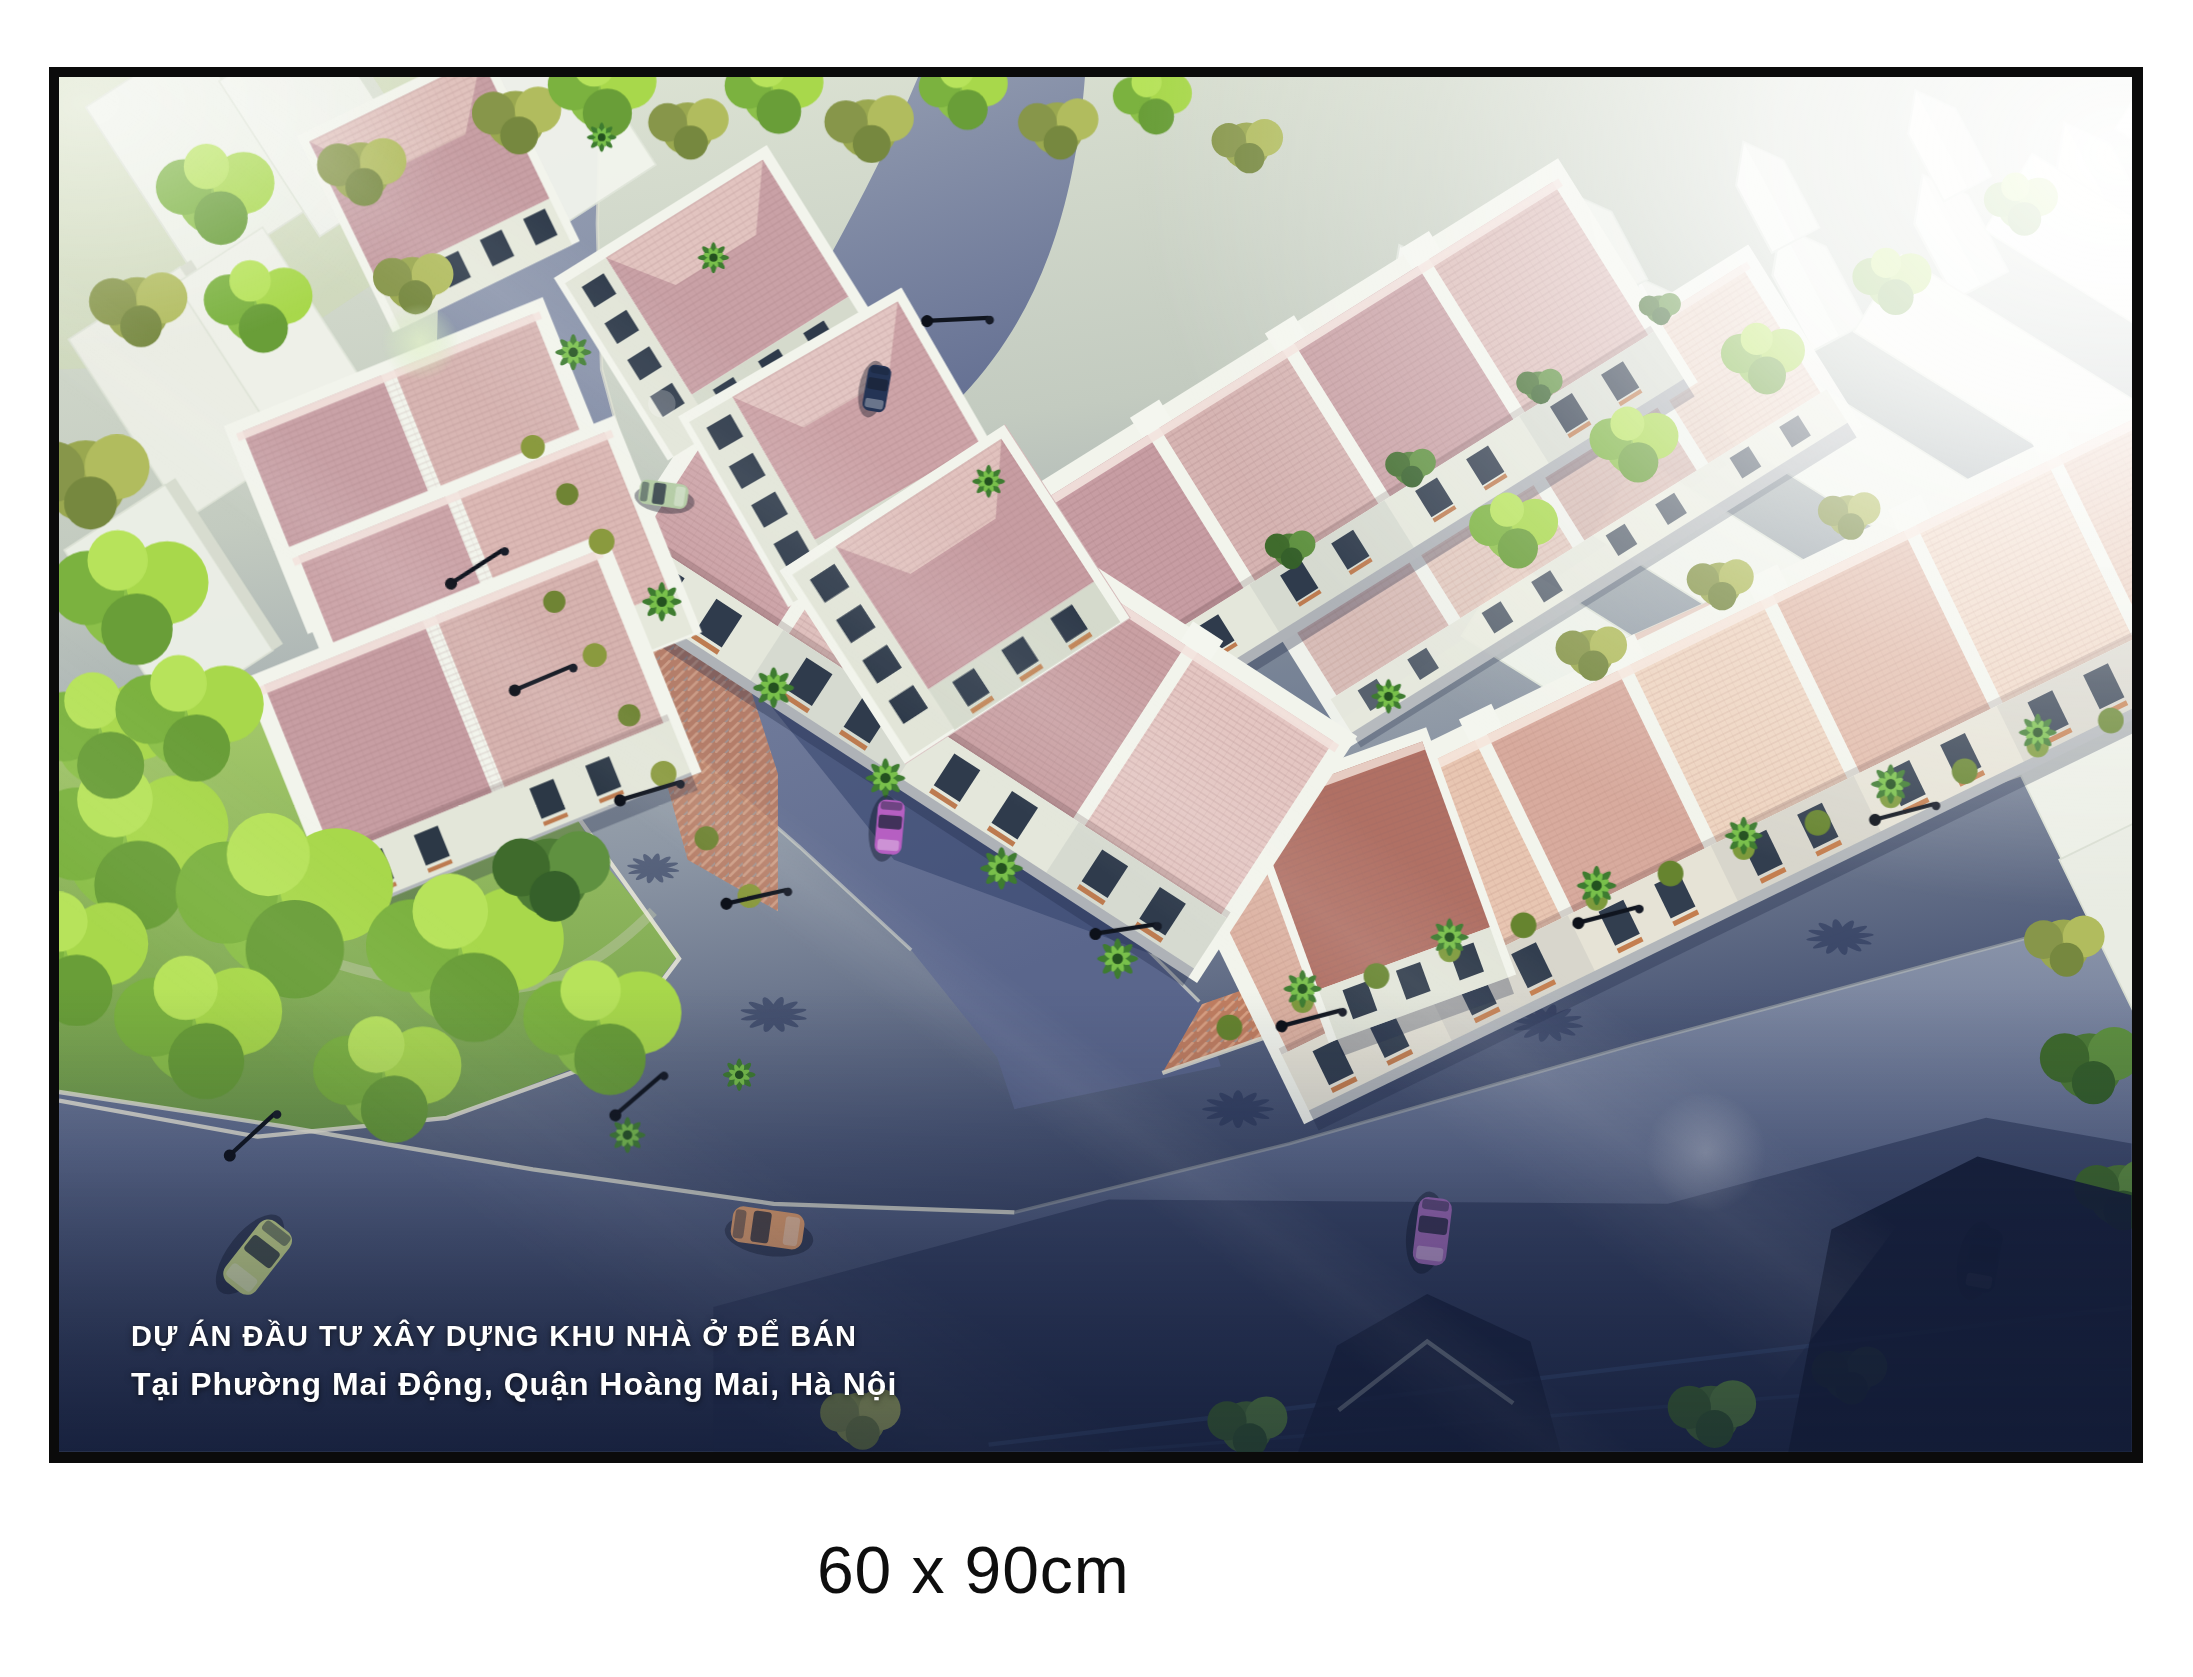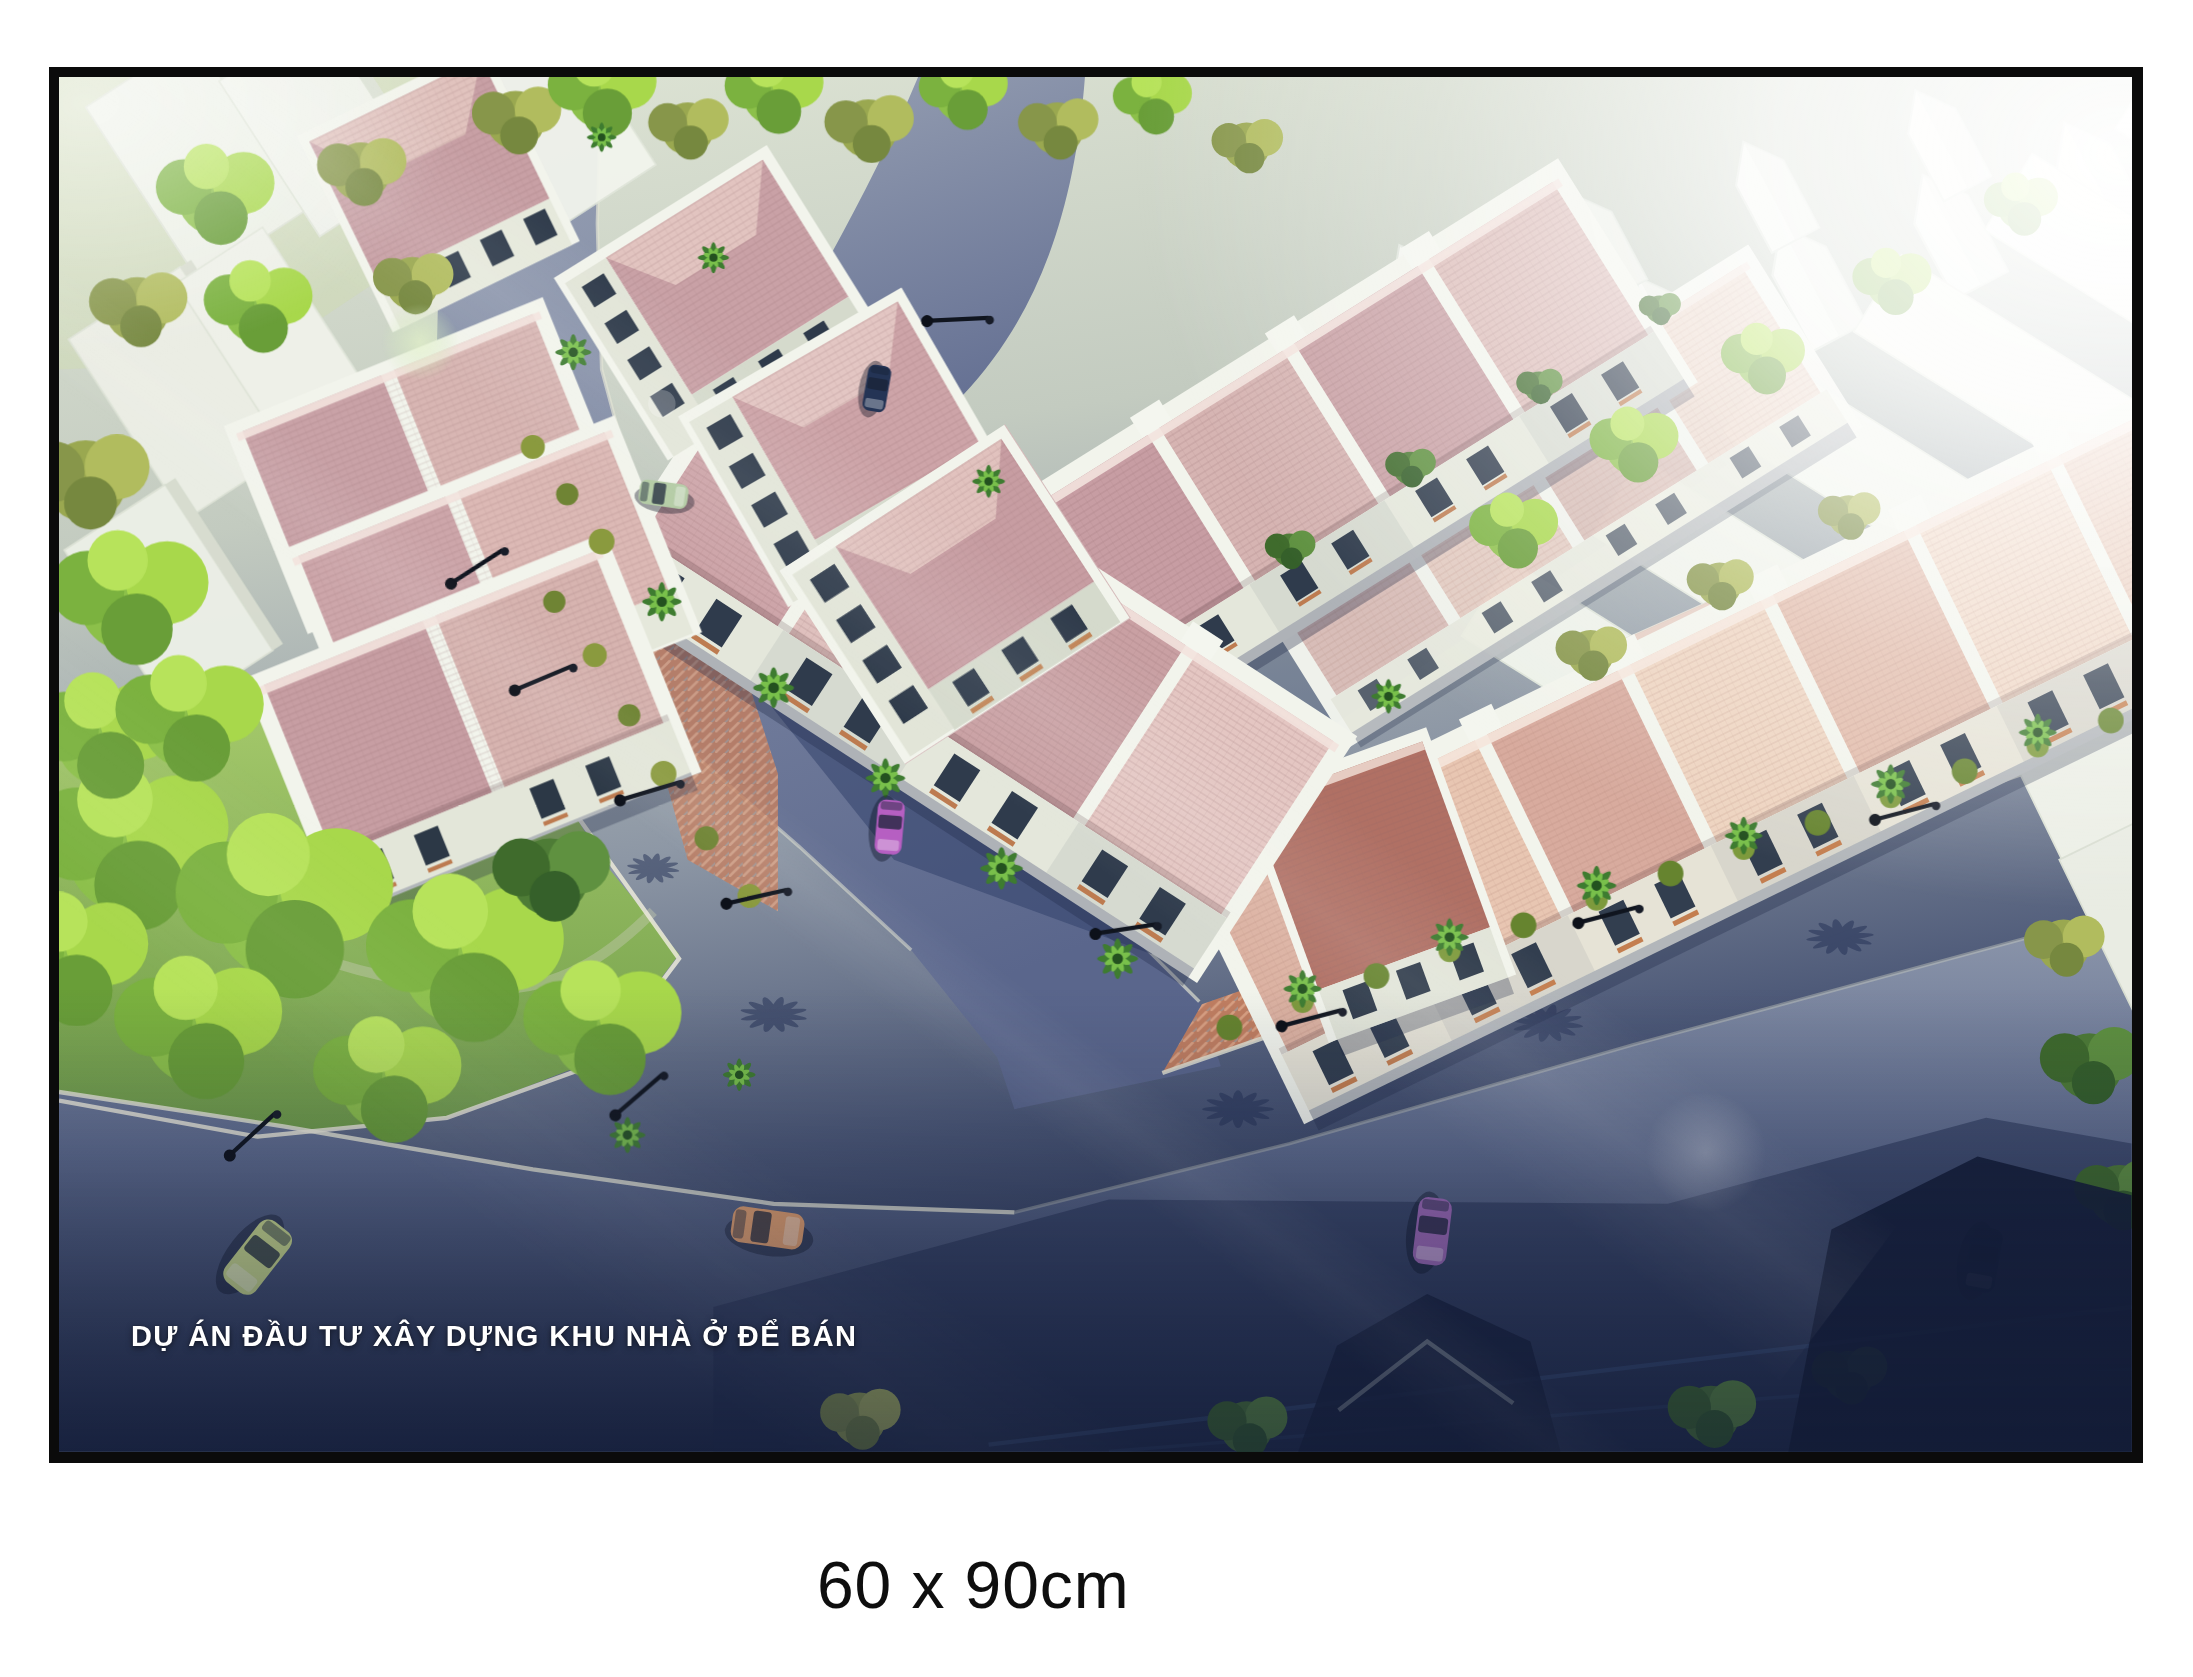--- a/index.html
+++ b/index.html
@@ -7,21 +7,21 @@
         font-family:"Liberation Sans",sans-serif;text-align:right;}
   .poster-frame{position:absolute;left:49px;top:67px;width:2094px;height:1396px;
         background:#0b0b0b;box-sizing:border-box;}
   .scene{position:absolute;left:10.3px;top:10.3px;right:11.2px;bottom:11.2px;overflow:hidden;background:#aab4b6;}
   .scene svg{position:absolute;left:0;top:0;width:100%;height:100%;}
   .overlay-text{position:absolute;color:#ffffff;font-weight:bold;white-space:nowrap;
         text-shadow:0 1.7px 6.9px rgba(0,0,0,.55),0 0 1.7px rgba(0,0,0,.4);}
   .overlay-line1{left:131px;top:1320px;font-size:29px;letter-spacing:1.4px;}
   .overlay-line2{left:131px;top:1366px;font-size:32px;letter-spacing:1px;}
   .size-caption{position:absolute;left:817px;top:1532px;font-size:66px;color:#0e0e0e;
-        letter-spacing:0.9px;white-space:nowrap;margin-top:15px;}
+        letter-spacing:0.9px;white-space:nowrap;}
 </style>
 </head>
 <body>
 
 <div class="page">
 
   <div class="poster-frame">
     <div class="scene">
       <svg viewBox="69 90 2410 1598" preserveAspectRatio="none">
         <defs>
@@ -666,16 +666,17 @@
           <circle cx="1984" cy="1340" r="70" fill="url(#glowW)"></circle>
           <ellipse cx="2470" cy="180" rx="1150" ry="880" fill="url(#washTRg)"></ellipse>
           <ellipse cx="100" cy="120" rx="430" ry="300" fill="url(#washTLg)"></ellipse>
           <rect x="57" y="1150" width="2434" height="550" fill="url(#vign)"></rect>
         </g>
       </svg>
     </div>
   </div>
 
   <div class="overlay-text overlay-line1">DỰ ÁN ĐẦU TƯ XÂY DỰNG KHU NHÀ Ở ĐỂ BÁN</div>
+  <div class="overlay-text overlay-line2">Tại Phường Mai Động, Quận Hoàng Mai, Hà Nội</div>
 
   <div class="size-caption">60 x 90cm</div>
 </div>
 
 
 </body></html>

